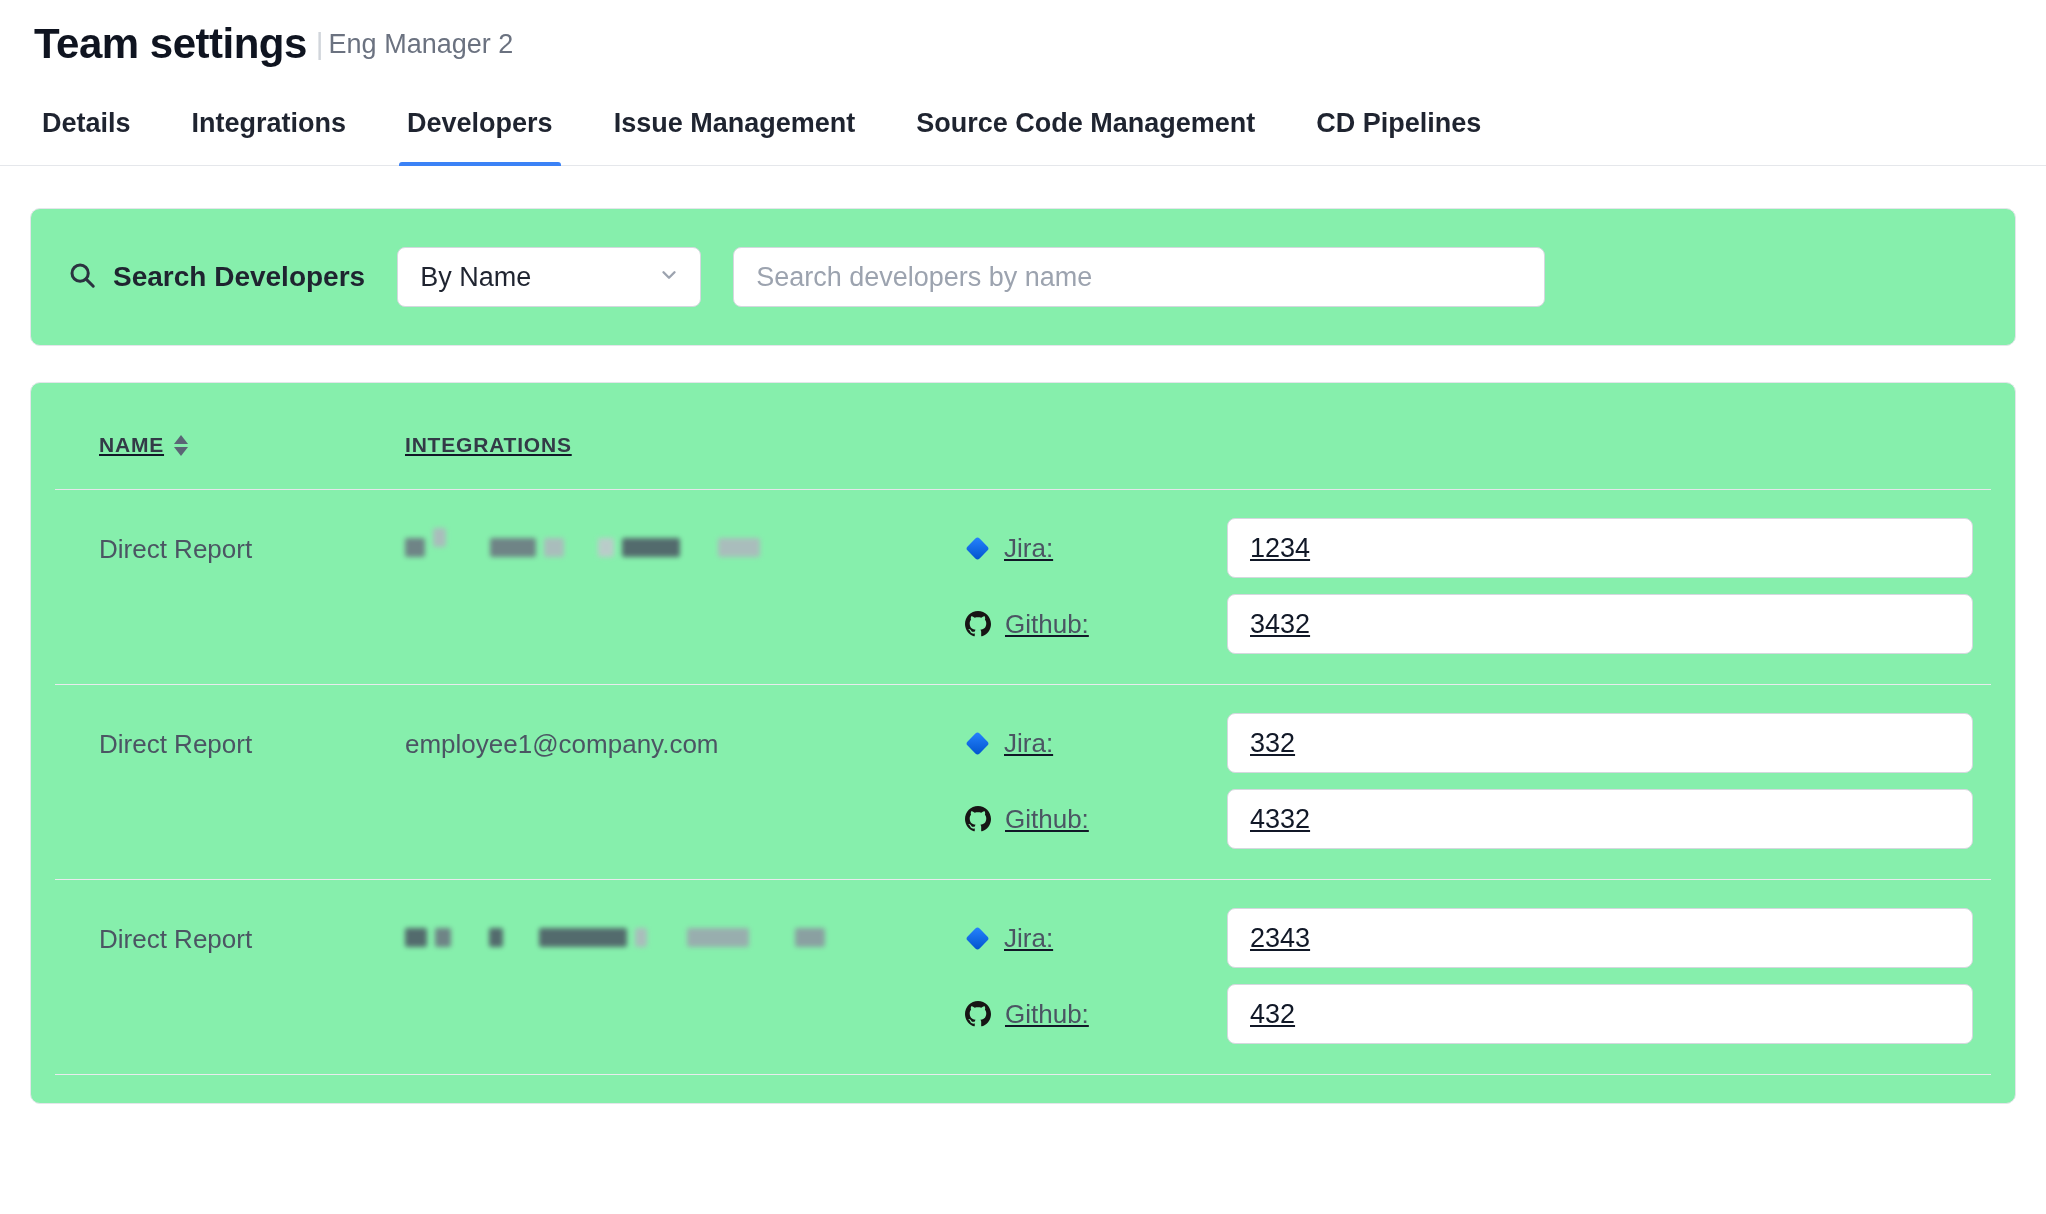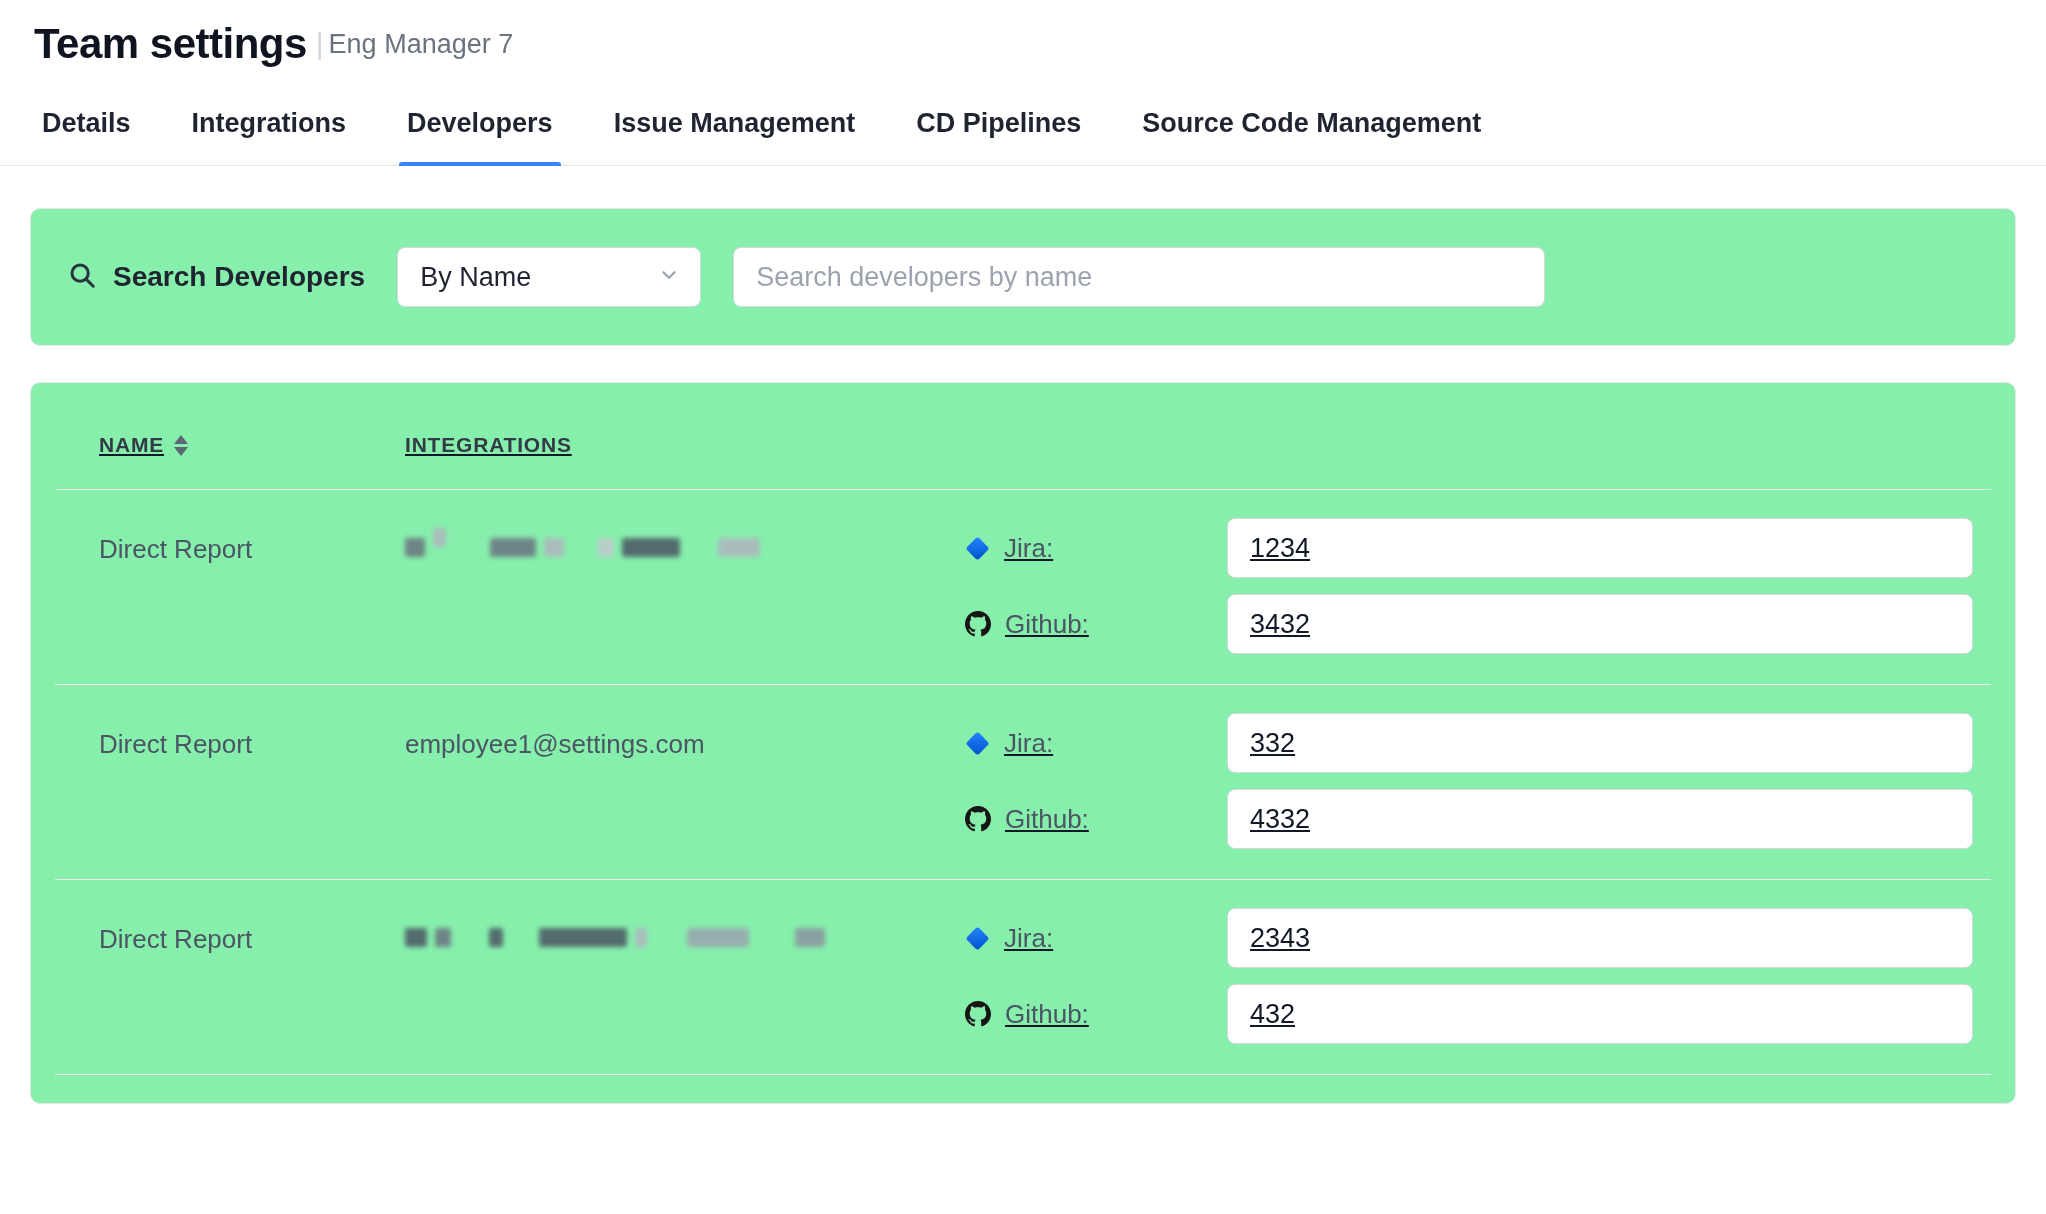--- a/index.html
+++ b/index.html
@@ -53,30 +53,30 @@
   
   .redact { display: flex; align-items: center; gap: 8px; margin-top: 20px; filter: blur(2.5px); opacity: .85; }
   .redact i { display: inline-block; height: 19px; border-radius: 2px; }
 </style>
 </head>
 <body>
 
 <header class="page-header">
   <h1 class="page-title">Team settings</h1>
   <span class="title-sep">|</span>
-  <span class="page-subtitle">Eng Manager 7</span>
+  <span class="page-subtitle">Eng Manager 2</span>
 </header>
 
 <nav class="tab-bar">
   <div class="tab">Details</div>
   <div class="tab">Integrations</div>
   <div class="tab active">Developers</div>
   <div class="tab">Issue Management</div>
+  <div class="tab">Source Code Management</div>
   <div class="tab">CD Pipelines</div>
-  <div class="tab">Source Code Management</div>
 </nav>
 
 <section class="card search-card">
   <div class="search-label-wrap">
     <span>
       <svg width="30" height="30" viewBox="0 0 24 24" fill="none" stroke="#2b3340" stroke-width="2.4" stroke-linecap="round">
         <circle cx="10.5" cy="10.5" r="6.5"></circle>
         <line x1="15.5" y1="15.5" x2="21" y2="21"></line>
       </svg>
     </span>
@@ -147,21 +147,21 @@
         <input class="int-input" type="text" value="3432" style="">
       </div>
     </div>
   </div>
 
   <div class="tgrid trow">
     <div class="cell-name">
       <span class="name-text">Direct Report</span>
     </div>
     <div>
-      <span class="email-text">employee1@settings.com</span>
+      <span class="email-text">employee1@company.com</span>
     </div>
     <div class="integrations-cell">
       <div class="int-field">
         <span class="int-label">
           <span class="jira-diamond"></span>
           <span>Jira:</span>
         </span>
         <input class="int-input" type="text" value="332" style="">
       </div>
       <div class="int-field">

